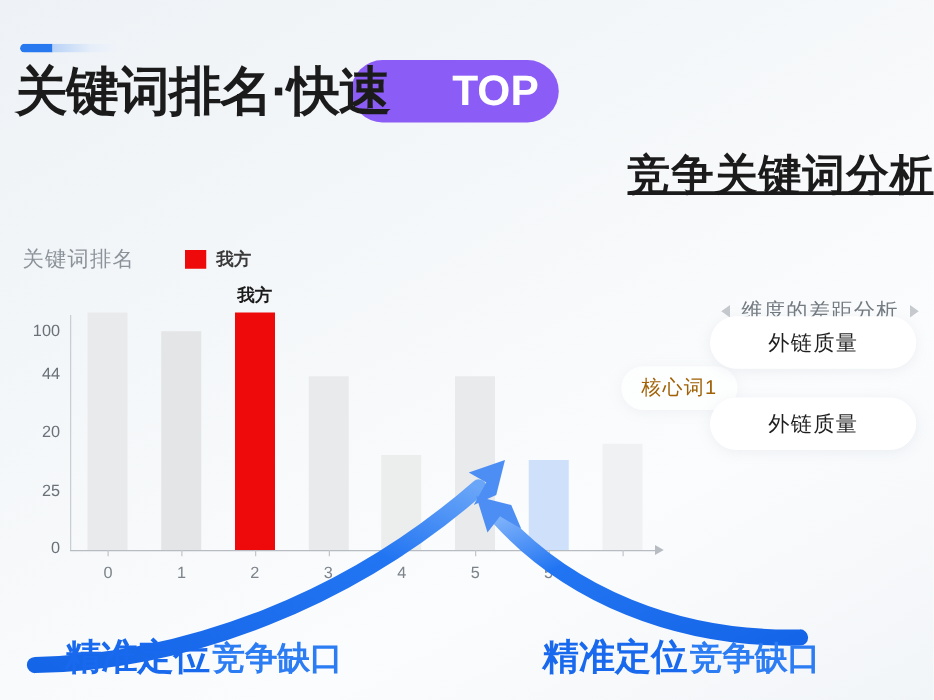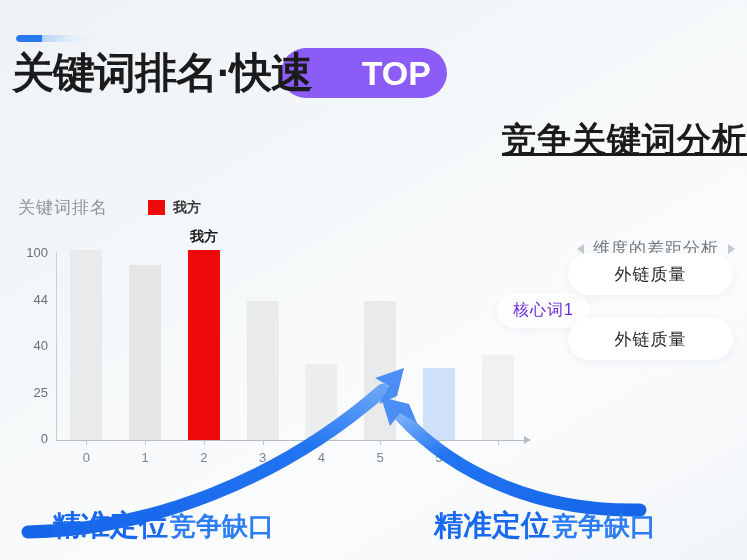--- a/index.html
+++ b/index.html
@@ -63,21 +63,21 @@
   .bar-label { position:absolute; top:-22px; left:50%; transform:translateX(-50%);
     font-size:14px; font-weight:bold; color:#1b1b1b; white-space:nowrap; }
   #x-axis-labels { position:absolute; left:45px; top:194px; width:470px; height:24px; }
   #x-axis-labels .xtick { position:absolute; top:6px; transform:translateX(-50%);
     font-size:13px; color:#7c838a; }
   #x-axis-labels .xmark { position:absolute; top:-4px; width:1px; height:5px; background:#c2c7cc; }
 
   
   #core-pill { position:absolute; left:497px; top:293px; padding:7px 16px;
     background:rgba(255,255,255,.62); border-radius:18px; font-size:16px;
-    color:#6d28d9; white-space:nowrap; letter-spacing:1px;
+    color:#a16207; white-space:nowrap; letter-spacing:1px;
     box-shadow:0 2px 10px rgba(150,160,175,.10); }
 
   
   #cards { position:absolute; right:14px; top:253px; width:165px;
     display:flex; flex-direction:column; gap:23px; }
   .card { background:#ffffff; border-radius:22px; height:42px; display:flex;
     align-items:center; justify-content:center; font-size:17px; color:#1f1f1f;
     box-shadow:0 2px 10px rgba(140,155,175,.13); letter-spacing:1px; }
 
   
@@ -117,23 +117,23 @@
 </div>
 
 <div id="panel-header">
   <span class="tri left"></span>
   <span class="ph-text">维度的差距分析</span>
   <span class="tri right"></span>
 </div>
 
 <div id="chart">
   <div id="y-axis-labels">
-      <div class="ytick" style="top: 2px;">100</div>
+      <div class="ytick" style="top: 14px;">100</div>
       <div class="ytick" style="top: 48.5px;">44</div>
-      <div class="ytick" style="top: 95px;">40</div>
+      <div class="ytick" style="top: 95px;">20</div>
       <div class="ytick" style="top: 141.5px;">25</div>
       <div class="ytick" style="top: 188px;">0</div>
     </div>
   <div id="axis-v"></div>
   <div id="axis-h"></div>
   <div id="axis-h-arrow"></div>
   <div id="plot">
       <div class="bar" style="left: 13.375px; width: 32px; height: 190px; background: rgb(233, 234, 235);"></div>
       <div class="bar" style="left: 72.125px; width: 32px; height: 174.8px; background: rgb(228, 229, 230);"></div>
       <div class="bar" style="left: 130.875px; width: 32px; height: 190px; background: rgb(238, 10, 10);">

